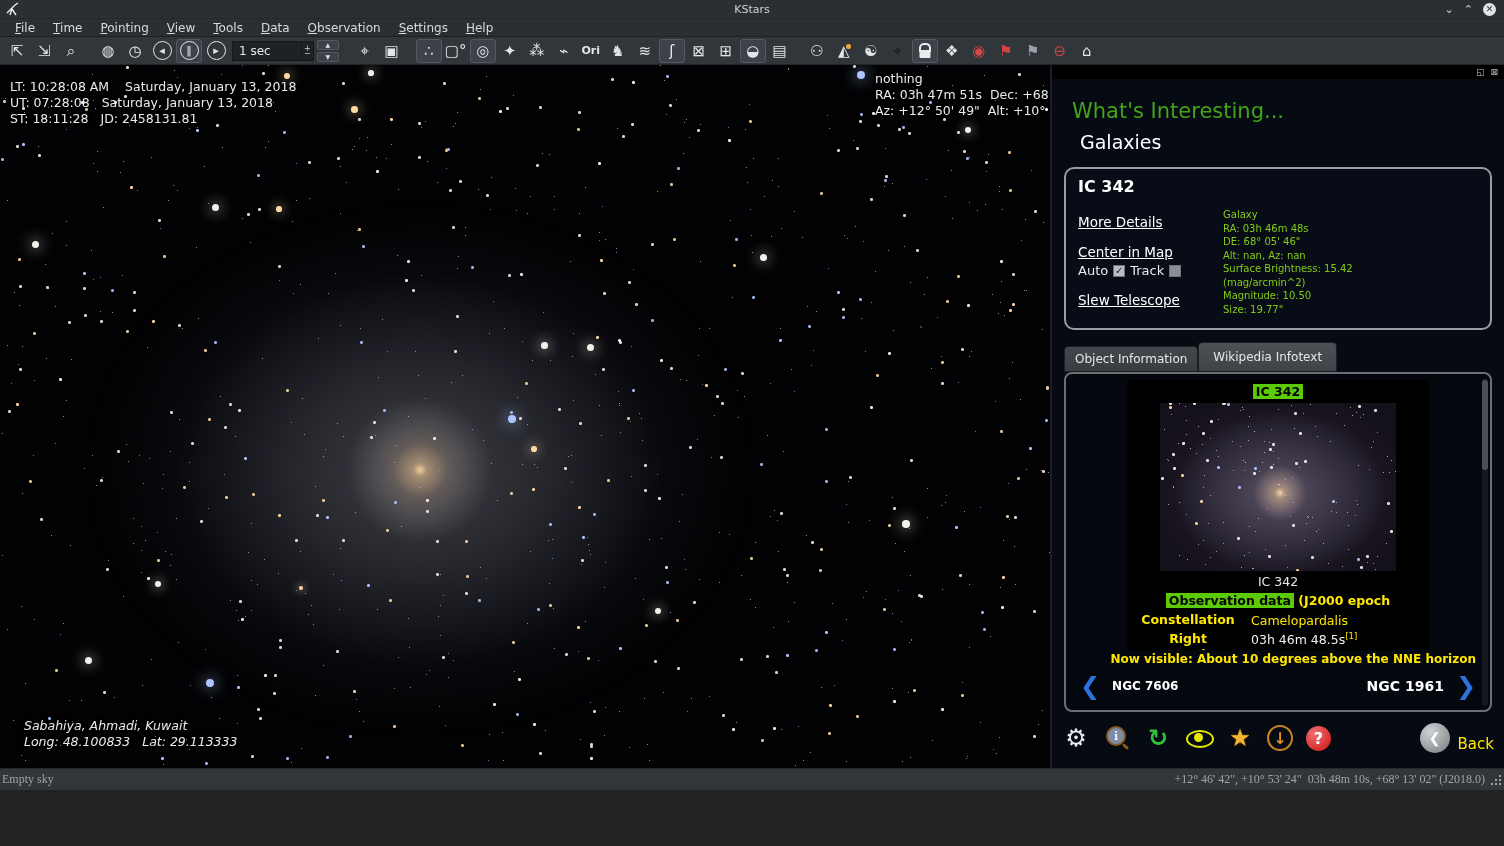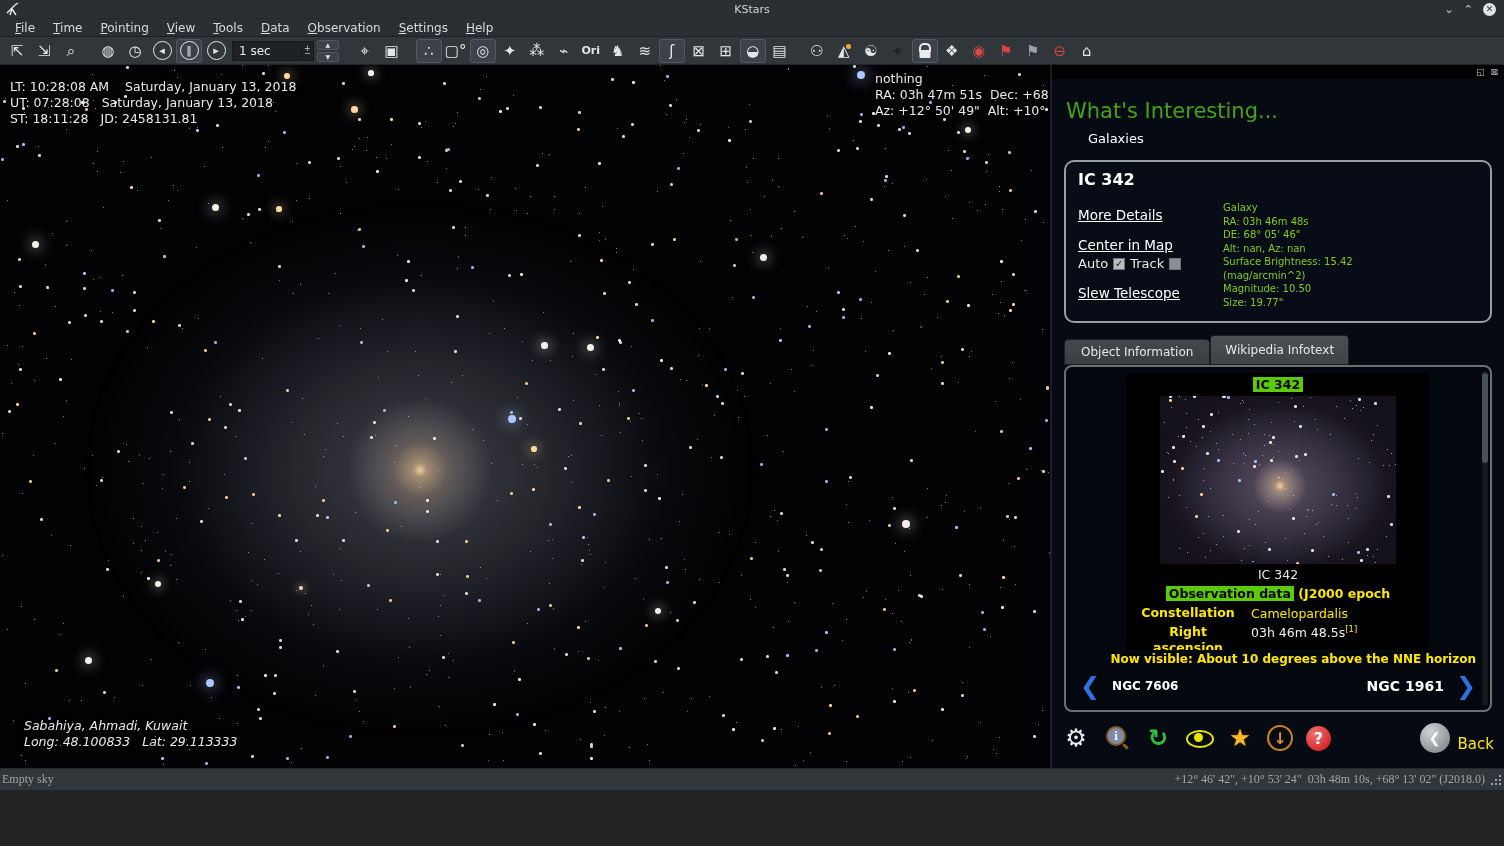--- a/index.html
+++ b/index.html
@@ -55,37 +55,37 @@
   .map-text div{white-space:pre;}
   .map-tl{left:10px;top:14px;}
   .map-tr{left:875px;top:6px;}
   .map-bl{left:24px;bottom:18px;font-style:italic;}
 
   
   .panel{flex:1;background:#060a13;display:flex;flex-direction:column;border-left:2px solid #1a1d22;min-width:0;}
   .dockbar{height:14px;background:#000;display:flex;align-items:center;justify-content:flex-end;gap:6px;padding-right:6px;flex-shrink:0;}
   .dockbtn{font-size:9px;color:#b9bdc1;line-height:1;cursor:default;}
   .panel-body{flex:1;position:relative;padding:8px 12px 0 12px;display:flex;flex-direction:column;min-height:0;}
-  .wi-title{color:#43a41b;font-size:21px;margin-top:12px;margin-left:2px;}
-  .wi-subtitle{color:#fff;font-size:13px;margin-top:8px;margin-left:24px;}
+  .wi-title{color:#43a41b;font-size:21px;margin-top:12px;margin-left:8px;}
+  .wi-subtitle{color:#fff;font-size:19px;margin-top:8px;margin-left:16px;}
 
   .obj-box{margin-top:14px;border:2px solid #989da2;border-radius:10px;padding:8px 12px 12px 12px;background:#070c16;}
   .obj-name{color:#fff;font-weight:bold;font-size:16px;margin-bottom:10px;}
   .obj-cols{display:flex;}
   .obj-links{width:145px;flex-shrink:0;display:flex;flex-direction:column;font-size:13.5px;color:#fff;}
   .obj-link{text-decoration:underline;cursor:pointer;margin-top:14px;}
   .obj-link:first-child{margin-top:8px;}
   .track-row{display:flex;align-items:center;gap:5px;margin-top:3px;font-size:13px;color:#e8eaec;}
   .cb{width:12px;height:12px;background:#b9bdc1;border:1px solid #6d7276;display:inline-flex;align-items:center;justify-content:center;font-size:10px;color:#1a1c1e;line-height:1;}
   .cb.off{background:#8a8f94;color:transparent;}
   .obj-summary{flex:1;font-size:10px;color:#84cc16;line-height:1.35;padding-top:2px;}
   .obj-summary div{white-space:pre-wrap;}
 
   .tabs{display:flex;align-items:flex-end;margin-top:12px;padding-left:0;}
-  .tab{font-size:12px;color:#e4e7ea;background:linear-gradient(#43484d,#383d42);border:1px solid #1c1f22;border-radius:4px 4px 0 0;padding:5px 16px;cursor:pointer;}
+  .tab{font-size:12px;color:#e4e7ea;background:linear-gradient(#43484d,#383d42);border:1px solid #1c1f22;border-radius:4px 4px 0 0;padding:5px 10px;cursor:pointer;}
   .tab.active{background:linear-gradient(#4c5156,#3e4348);padding:7px 14px;position:relative;z-index:2;}
 
   .detail-box{border:2px solid #6a6f74;border-radius:8px;background:#04070d;flex:1;min-height:0;display:flex;flex-direction:column;position:relative;margin-bottom:4px;}
   .wiki-scroll{position:absolute;right:2px;top:4px;bottom:4px;width:6px;background:#14171c;border-radius:3px;}
   .wiki-thumb-bar{position:absolute;right:2px;top:6px;width:6px;height:90px;background:#4a5057;border-radius:3px;}
   .wiki-view{flex:1;display:flex;justify-content:center;overflow:hidden;padding-top:6px;}
   .wiki-card{width:302px;background:#000;padding:2px 6px 0 6px;font-size:12.5px;}
   .wiki-title{text-align:center;margin:2px 0 4px 0;}
   .hl-green{background:#5ccb07;color:#000;font-weight:bold;padding:0 3px;}
   .wiki-image{position:relative;width:236px;height:168px;margin:0 auto;background:#15111a;overflow:hidden;}

